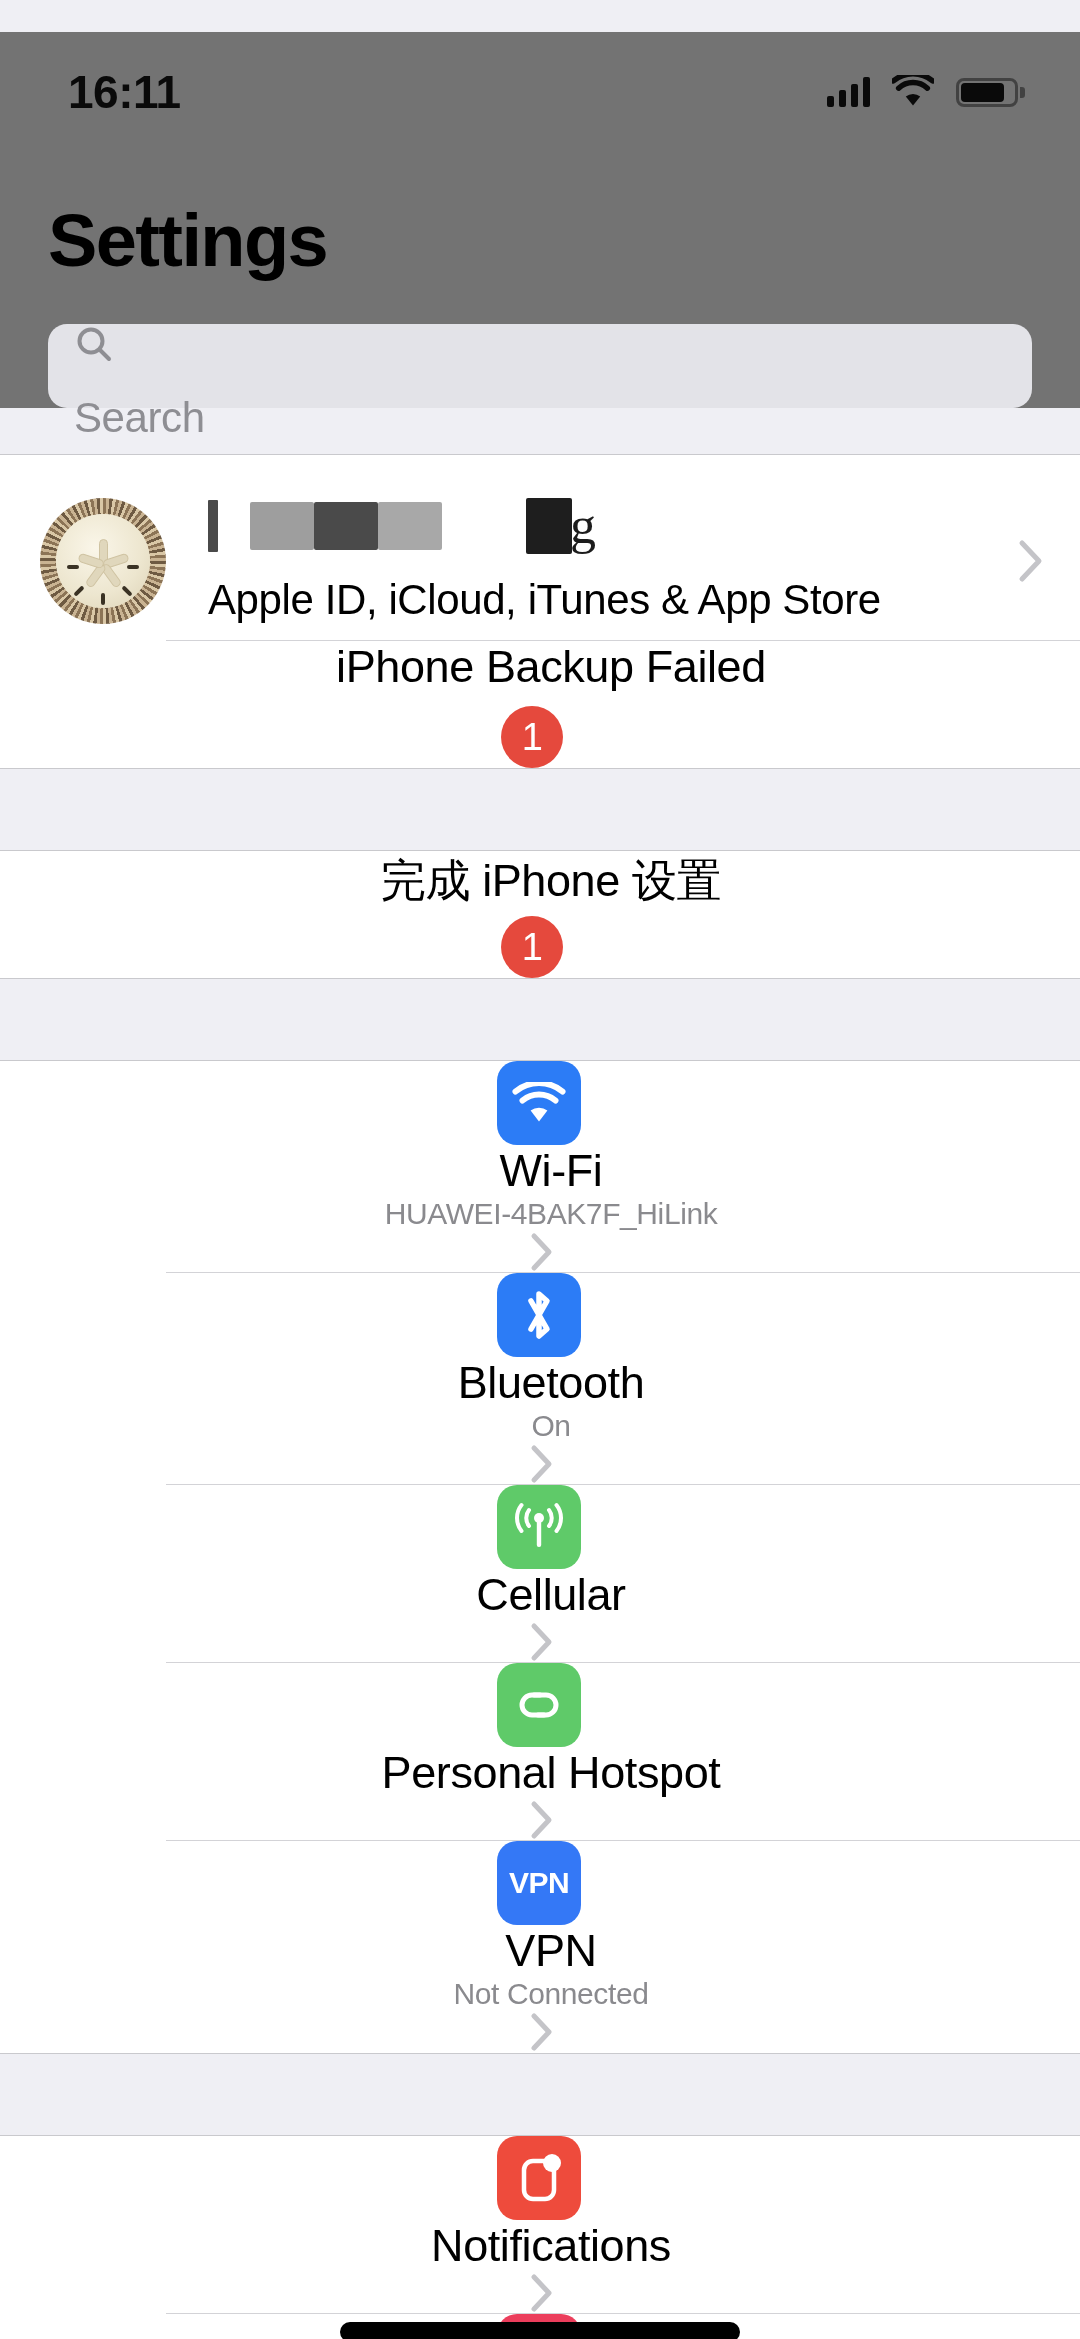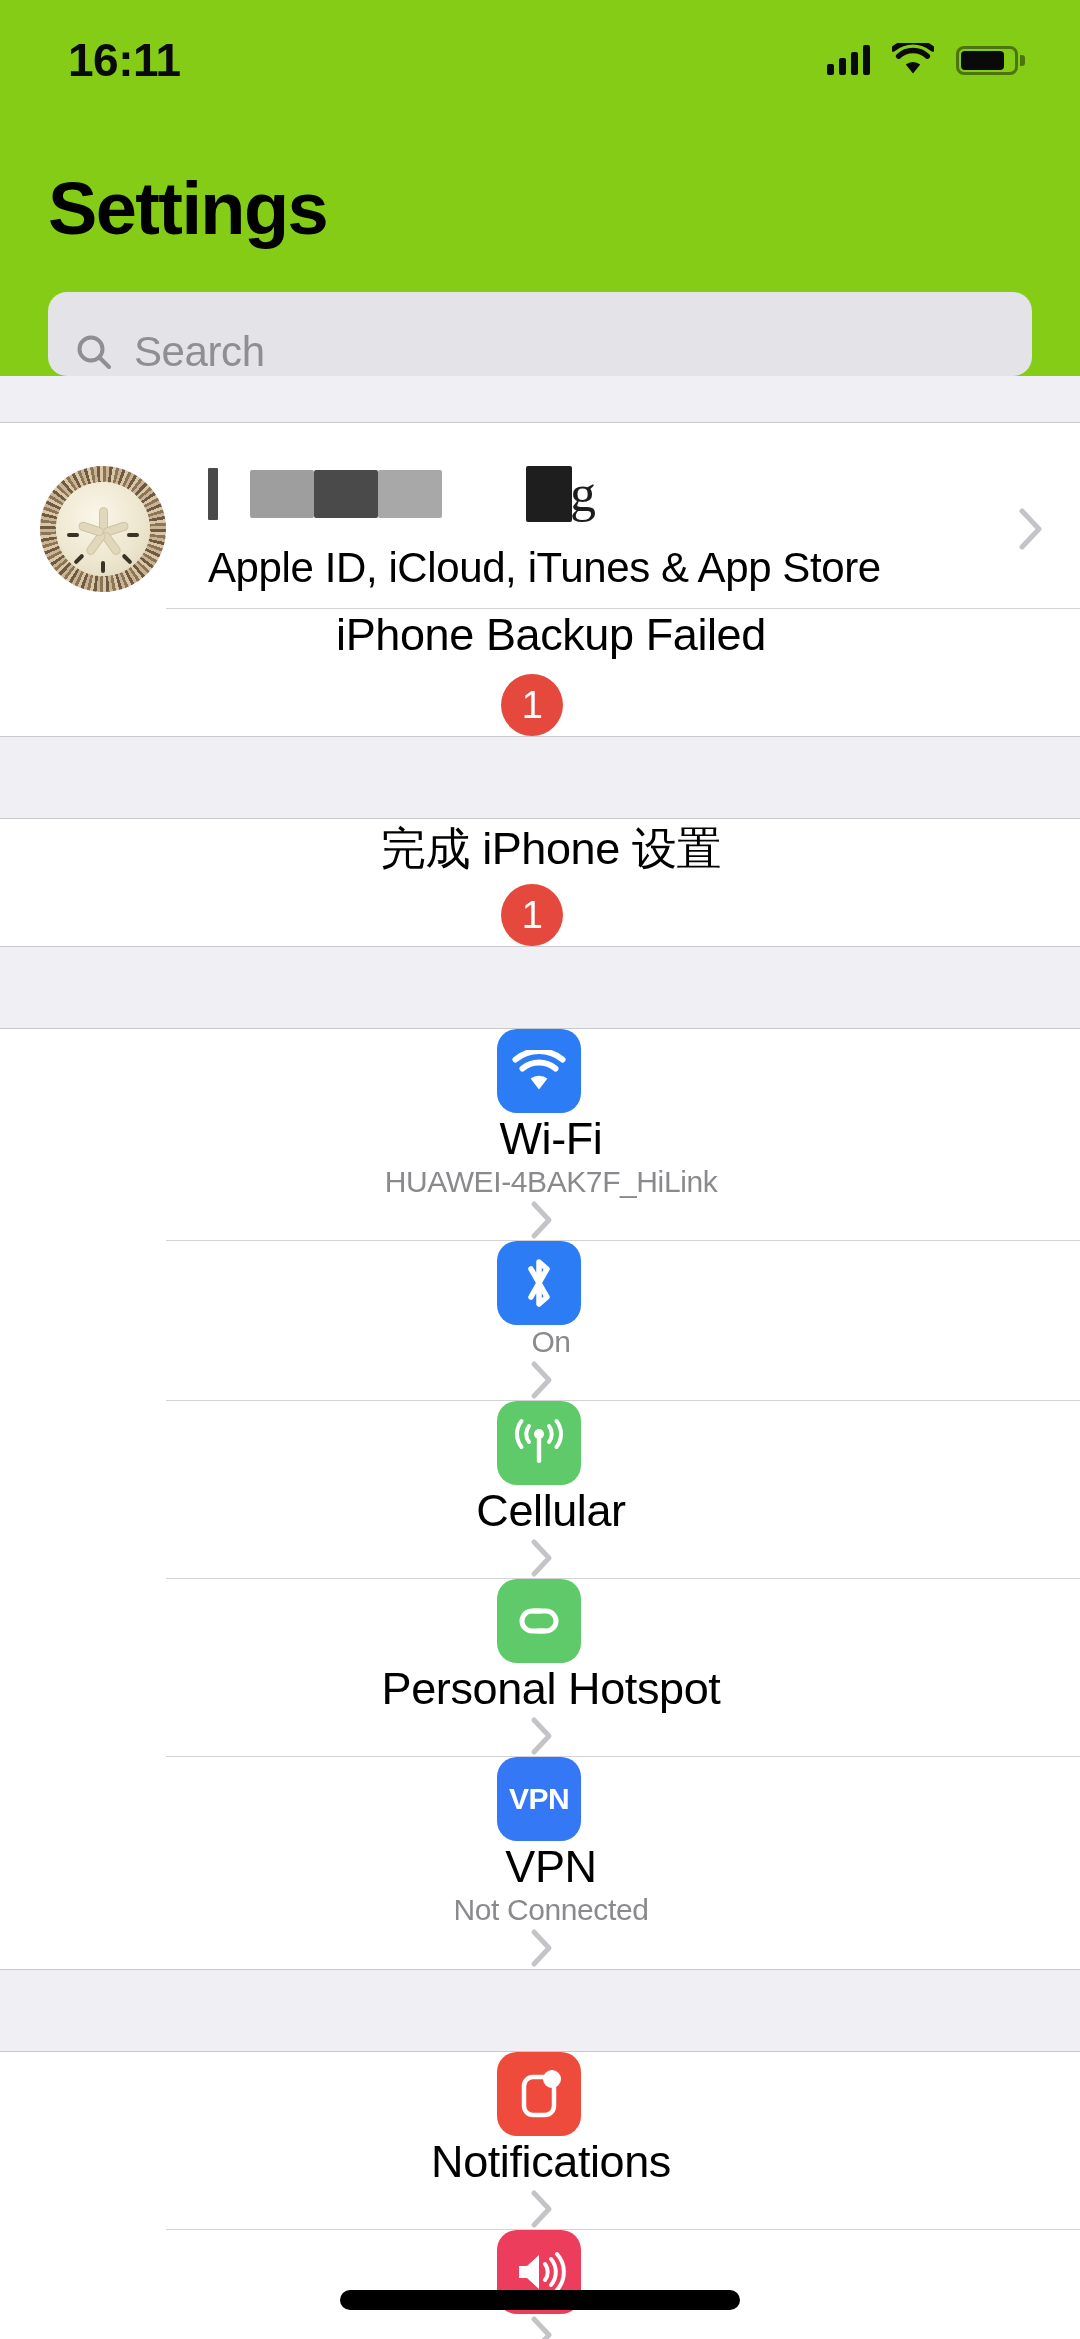--- a/index.html
+++ b/index.html
@@ -3,21 +3,21 @@
 <meta charset="utf-8">
 <style>
   * { margin:0; padding:0; box-sizing:border-box; }
   html, body {
     width:1080px; height:2339px;
     font-family:"Liberation Sans", sans-serif;
     background:#EFEFF4;
     overflow:hidden;
     -webkit-font-smoothing:antialiased;
   }
-  #screen { position:relative; width:1080px; height:2024px; background:#84cc16; }
+  #screen { position:relative; width:1080px; height:2024px; background:#737373;margin-top:32px; }
 
   
   .statusbar {
     height:120px; display:flex; align-items:center;
     justify-content:space-between;
     padding:0 62px 0 68px;
   }
   .clock { font-size:46px; font-weight:700; color:#0A0A0A; letter-spacing:-0.5px; }
   .status-right { display:flex; align-items:center; gap:22px; }
 
@@ -43,22 +43,22 @@
   }
 
   
   .header { padding:52px 48px 0 48px; }
   .big-title {
     font-size:74px; font-weight:700; color:#000;
     letter-spacing:-1.6px; line-height:1;
   }
   .searchbar {
     margin:46px 0 0 0; height:84px; background:#E3E3E8;
-    border-radius:19px; display:flex; align-items:flex-end;
-    padding:0 26px; gap:20px;
+    border-radius:19px; display:flex; align-items:flex-start;
+    padding:0 26px; gap:26px;flex-direction:column;
   }
   .searchbar svg { flex:0 0 auto; }
   .search-ph { font-size:42px; color:#8E8E93; letter-spacing:-0.4px; }
 
   .gap { background:#EFEFF4; }
   .hairline-top { border-top:1px solid #C9C9CD; }
   .hairline-bottom { border-bottom:1px solid #C9C9CD; }
 
   
   .group { background:#FFFFFF; }
@@ -283,20 +283,21 @@
       </div>
       <div class="sep"></div>
     </div>
 
     <div class="row">
       <div class="icon-badge" style="background:#2C7CF6;">
         <svg width="44" height="58" viewBox="0 0 44 58">
           <path d="M14 15 L30 43 L22 50 L22 8 L30 15 L14 43" stroke="#fff" stroke-width="5.5" fill="none" stroke-linecap="round" stroke-linejoin="round"></path>
         </svg>
       </div>
+      <span class="row-label">Bluetooth</span>
       <span class="row-value">On</span>
       <div class="chev">
         <svg width="24" height="42" viewBox="0 0 24 42">
           <polyline points="4,5 19,21 4,37" stroke="#C4C4C8" stroke-width="5" fill="none" stroke-linecap="round" stroke-linejoin="round"></polyline>
         </svg>
       </div>
       <div class="sep"></div>
     </div>
 
     <div class="row">

